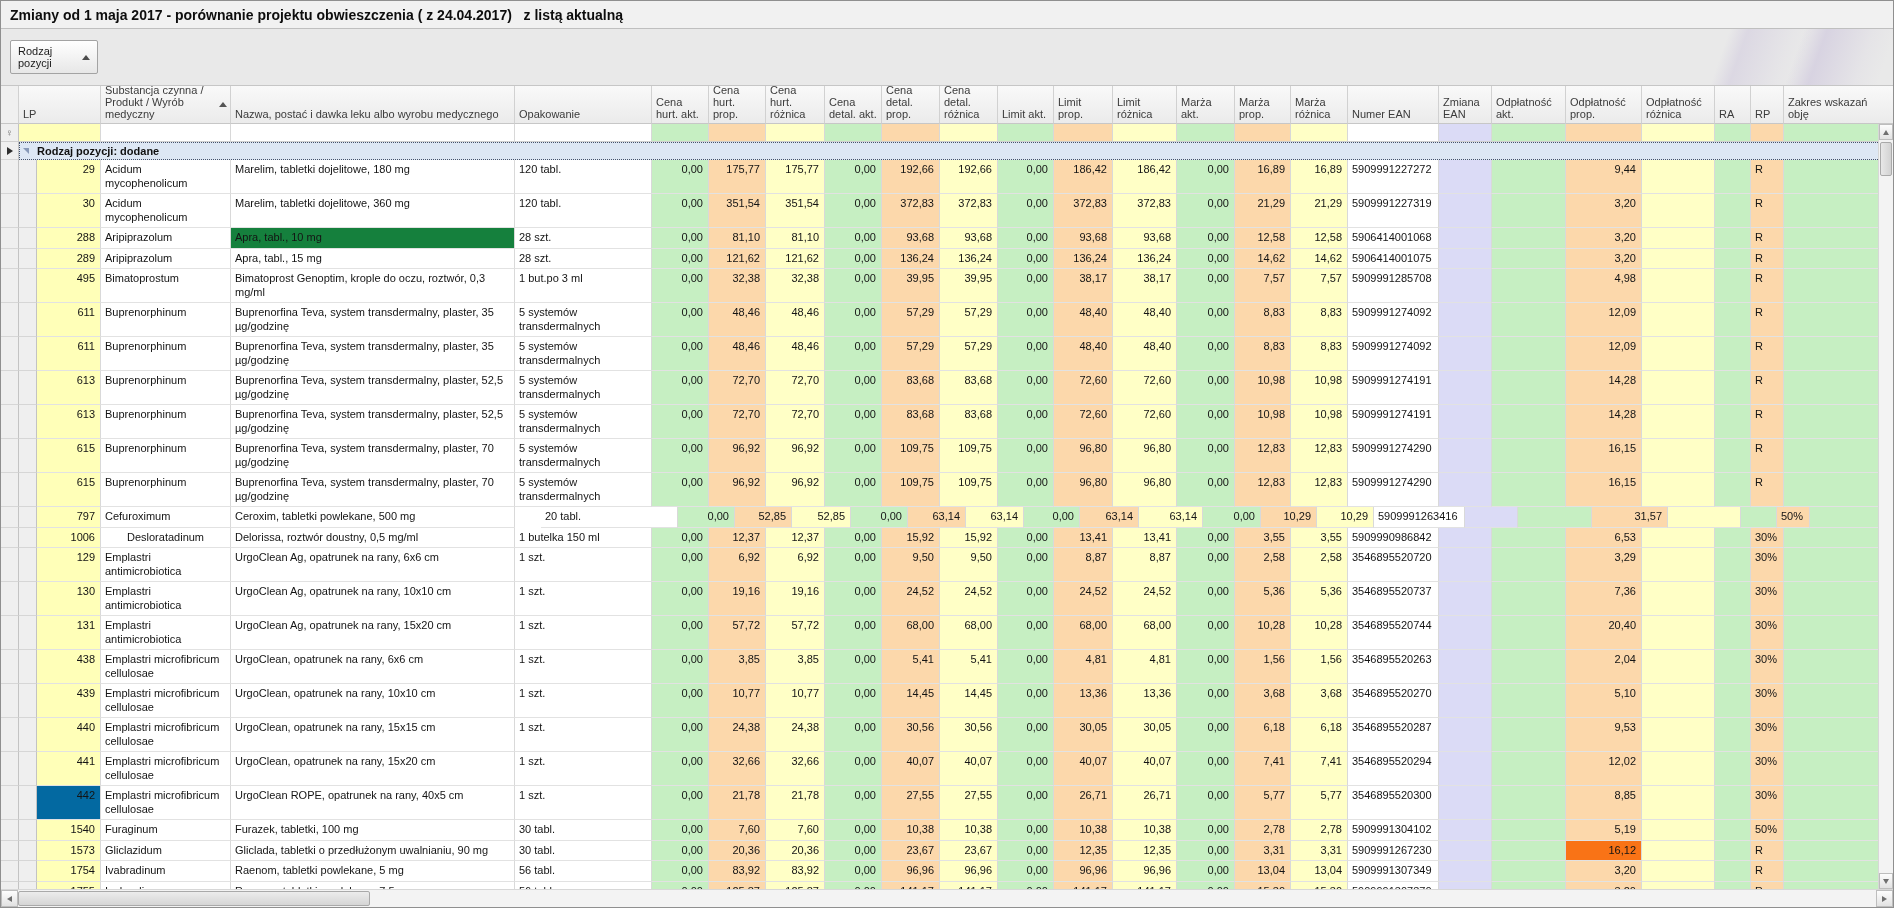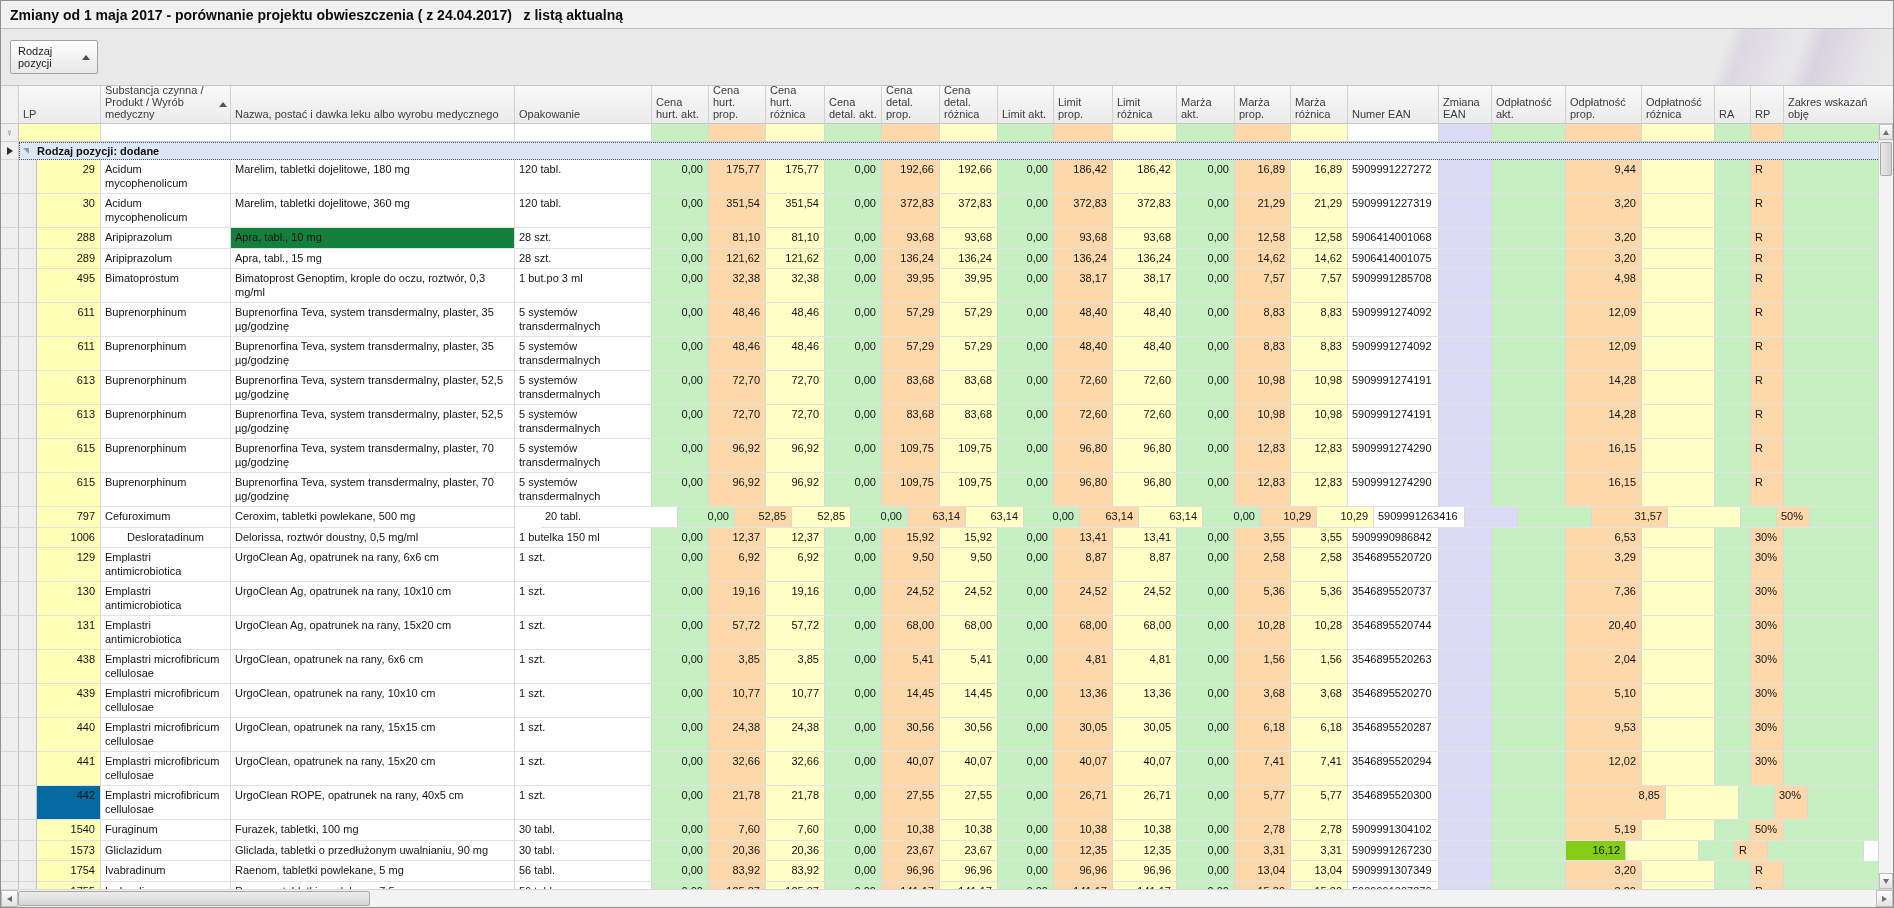--- a/index.html
+++ b/index.html
@@ -851,21 +851,21 @@
         <div class="c num" style="width: 58px; background: rgb(255, 255, 198);">27,55</div>
         <div class="c num" style="width: 56px; background: rgb(198, 239, 194);">0,00</div>
         <div class="c num" style="width: 59px; background: rgb(252, 216, 171);">26,71</div>
         <div class="c num" style="width: 64px; background: rgb(255, 255, 198);">26,71</div>
         <div class="c num" style="width: 58px; background: rgb(198, 239, 194);">0,00</div>
         <div class="c num" style="width: 56px; background: rgb(252, 216, 171);">5,77</div>
         <div class="c num" style="width: 57px; background: rgb(255, 255, 198);">5,77</div>
         <div class="c" style="width: 91px; background: rgb(255, 255, 255);">3546895520300</div>
         <div class="c" style="width: 53px; background: rgb(219, 219, 246);"></div>
         <div class="c" style="width: 74px; background: rgb(198, 239, 194);"></div>
-        <div class="c num" style="width: 100px; background: rgb(252, 216, 171);">8,85</div>
+        <div class="c num" style="width: 76px; background: rgb(252, 216, 171);">8,85</div>
         <div class="c" style="width: 73px; background: rgb(255, 255, 198);"></div>
         <div class="c" style="width: 36px; background: rgb(198, 239, 194);"></div>
         <div class="c" style="width: 33px; background: rgb(252, 216, 171);">30%</div>
         <div class="c" style="width: 96px; background: rgb(198, 239, 194);"></div>
       </div>
       <div class="row">
         <div class="gcell"></div>
         <div class="gcell"></div>
         <div class="c num" style="width: 64px; background: rgb(255, 255, 184);">1540</div>
         <div class="c" style="width: 130px; background: rgb(255, 255, 255);">Furaginum</div>
@@ -907,21 +907,21 @@
         <div class="c num" style="width: 58px; background: rgb(255, 255, 198);">23,67</div>
         <div class="c num" style="width: 56px; background: rgb(198, 239, 194);">0,00</div>
         <div class="c num" style="width: 59px; background: rgb(252, 216, 171);">12,35</div>
         <div class="c num" style="width: 64px; background: rgb(255, 255, 198);">12,35</div>
         <div class="c num" style="width: 58px; background: rgb(198, 239, 194);">0,00</div>
         <div class="c num" style="width: 56px; background: rgb(252, 216, 171);">3,31</div>
         <div class="c num" style="width: 57px; background: rgb(255, 255, 198);">3,31</div>
         <div class="c" style="width: 91px; background: rgb(255, 255, 255);">5909991267230</div>
         <div class="c" style="width: 53px; background: rgb(219, 219, 246);"></div>
         <div class="c" style="width: 74px; background: rgb(198, 239, 194);"></div>
-        <div class="c num" style="width: 60px; background: #84cc16;">16,12</div>
+        <div class="c num" style="width: 76px; background: #f97316;">16,12</div>
         <div class="c" style="width: 73px; background: rgb(255, 255, 198);"></div>
         <div class="c" style="width: 36px; background: rgb(198, 239, 194);"></div>
         <div class="c" style="width: 33px; background: rgb(252, 216, 171);">R</div>
         <div class="c" style="width: 96px; background: rgb(198, 239, 194);"></div>
       </div>
       <div class="row">
         <div class="gcell"></div>
         <div class="gcell"></div>
         <div class="c num" style="width: 64px; background: rgb(255, 255, 184);">1754</div>
         <div class="c" style="width: 130px; background: rgb(255, 255, 255);">Ivabradinum</div>

